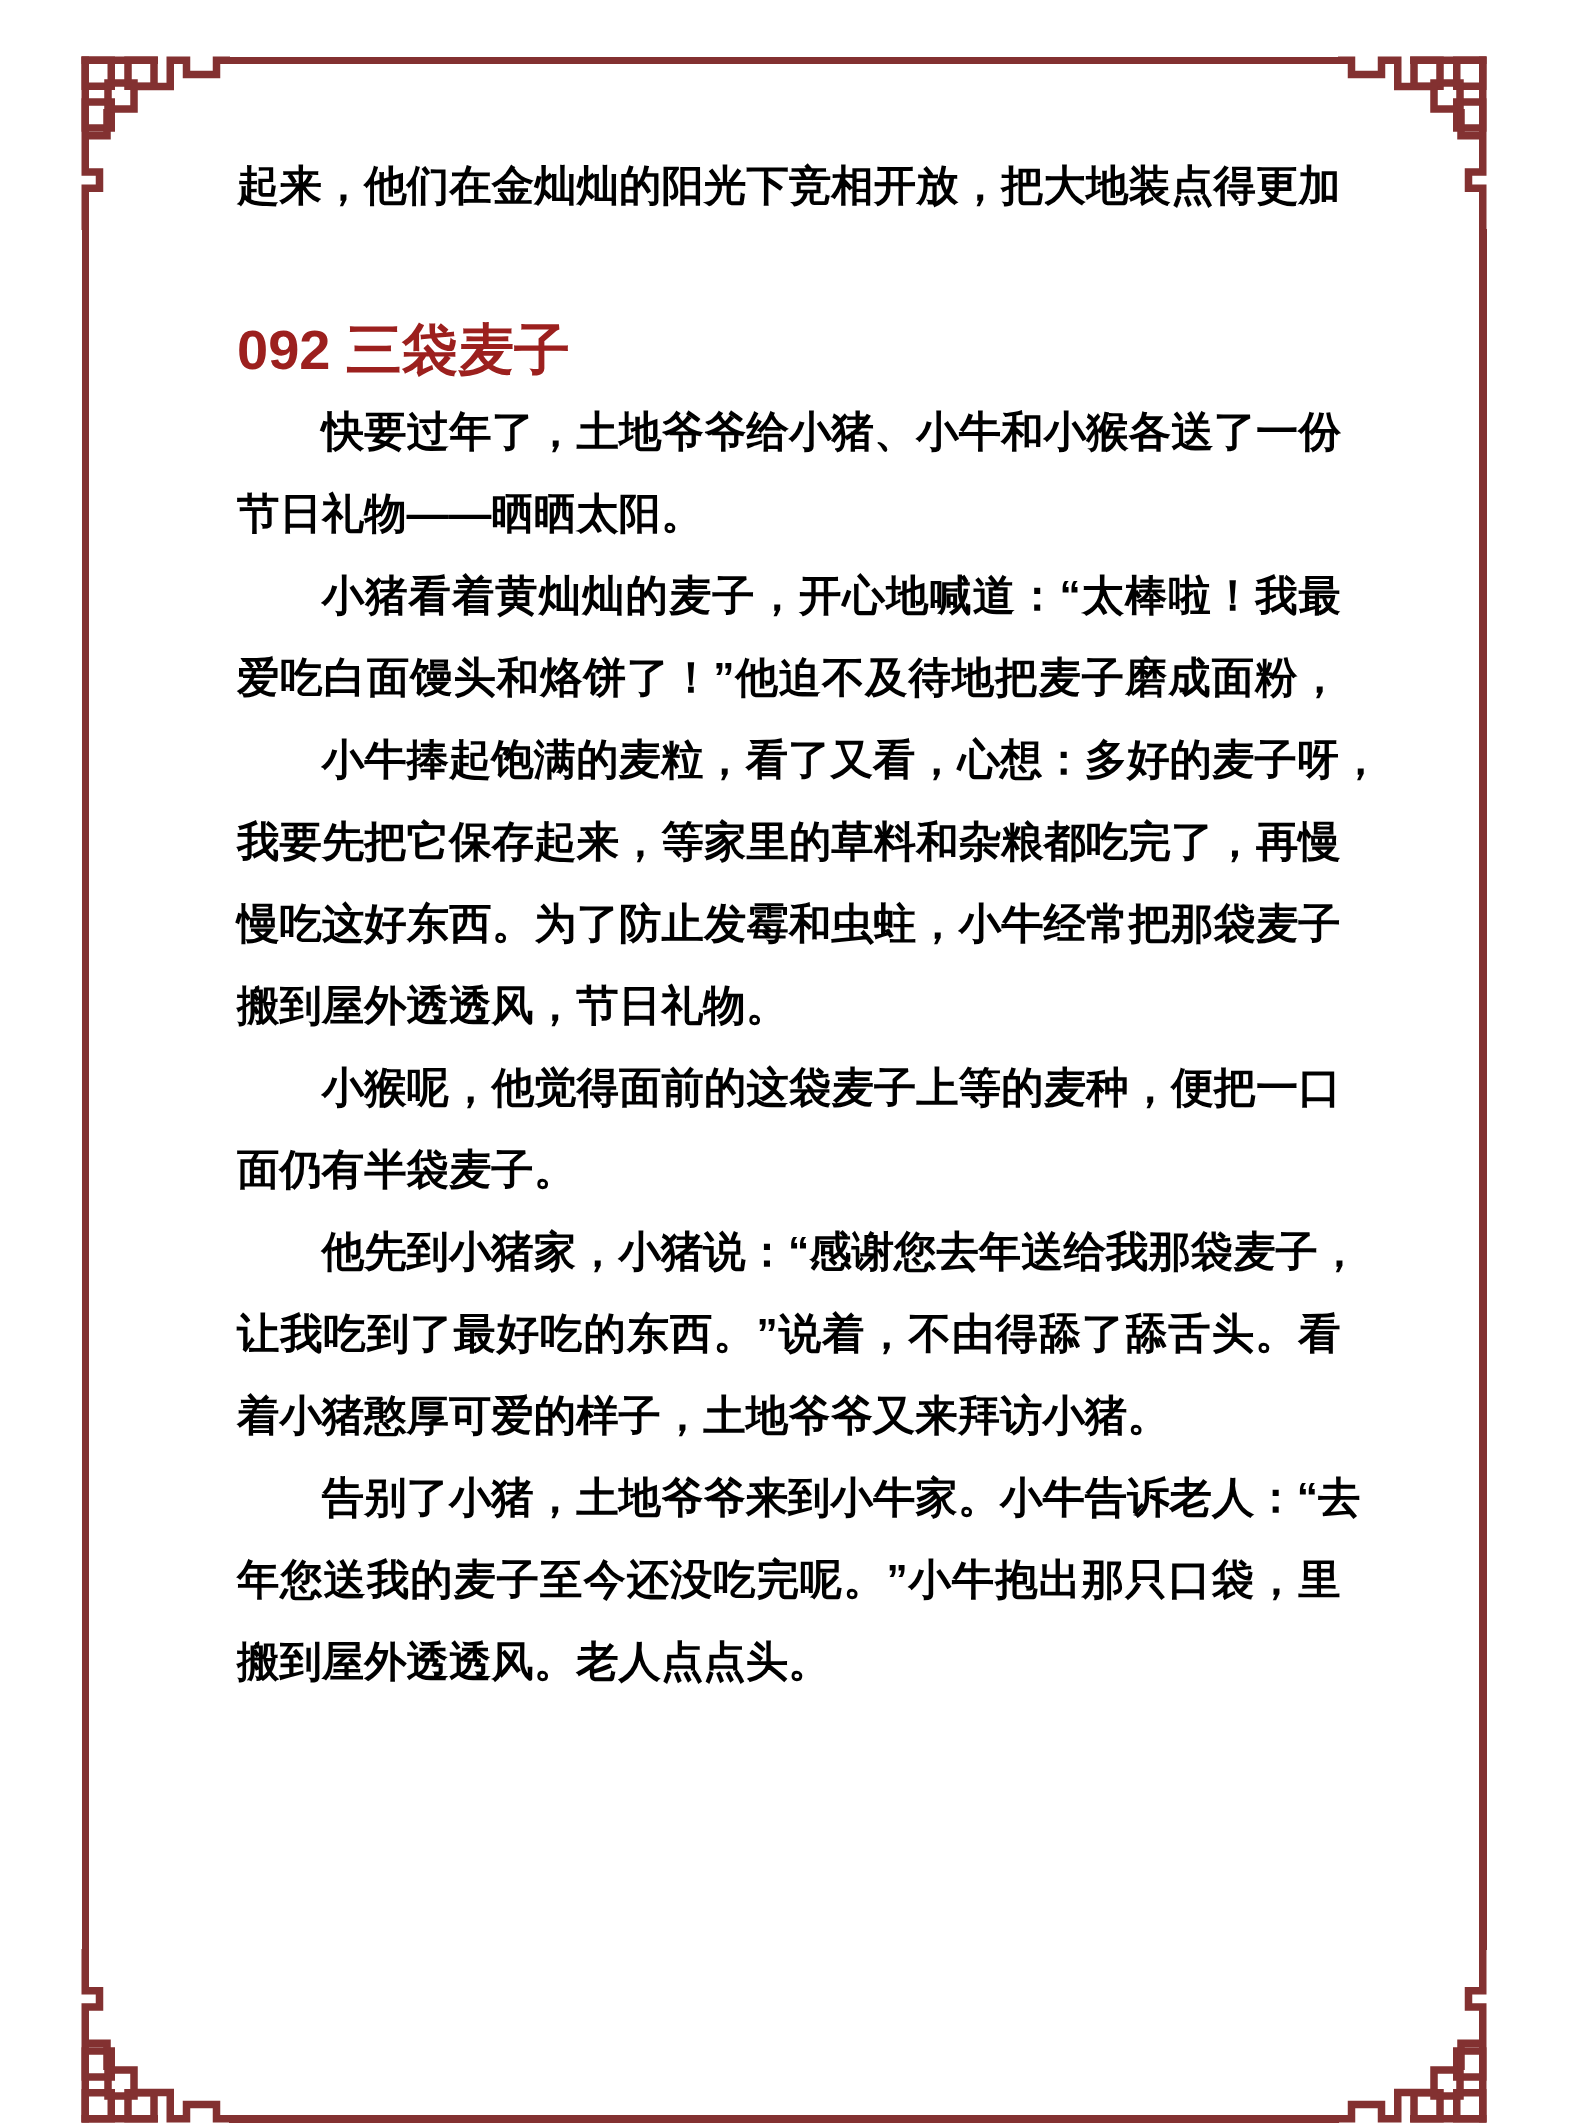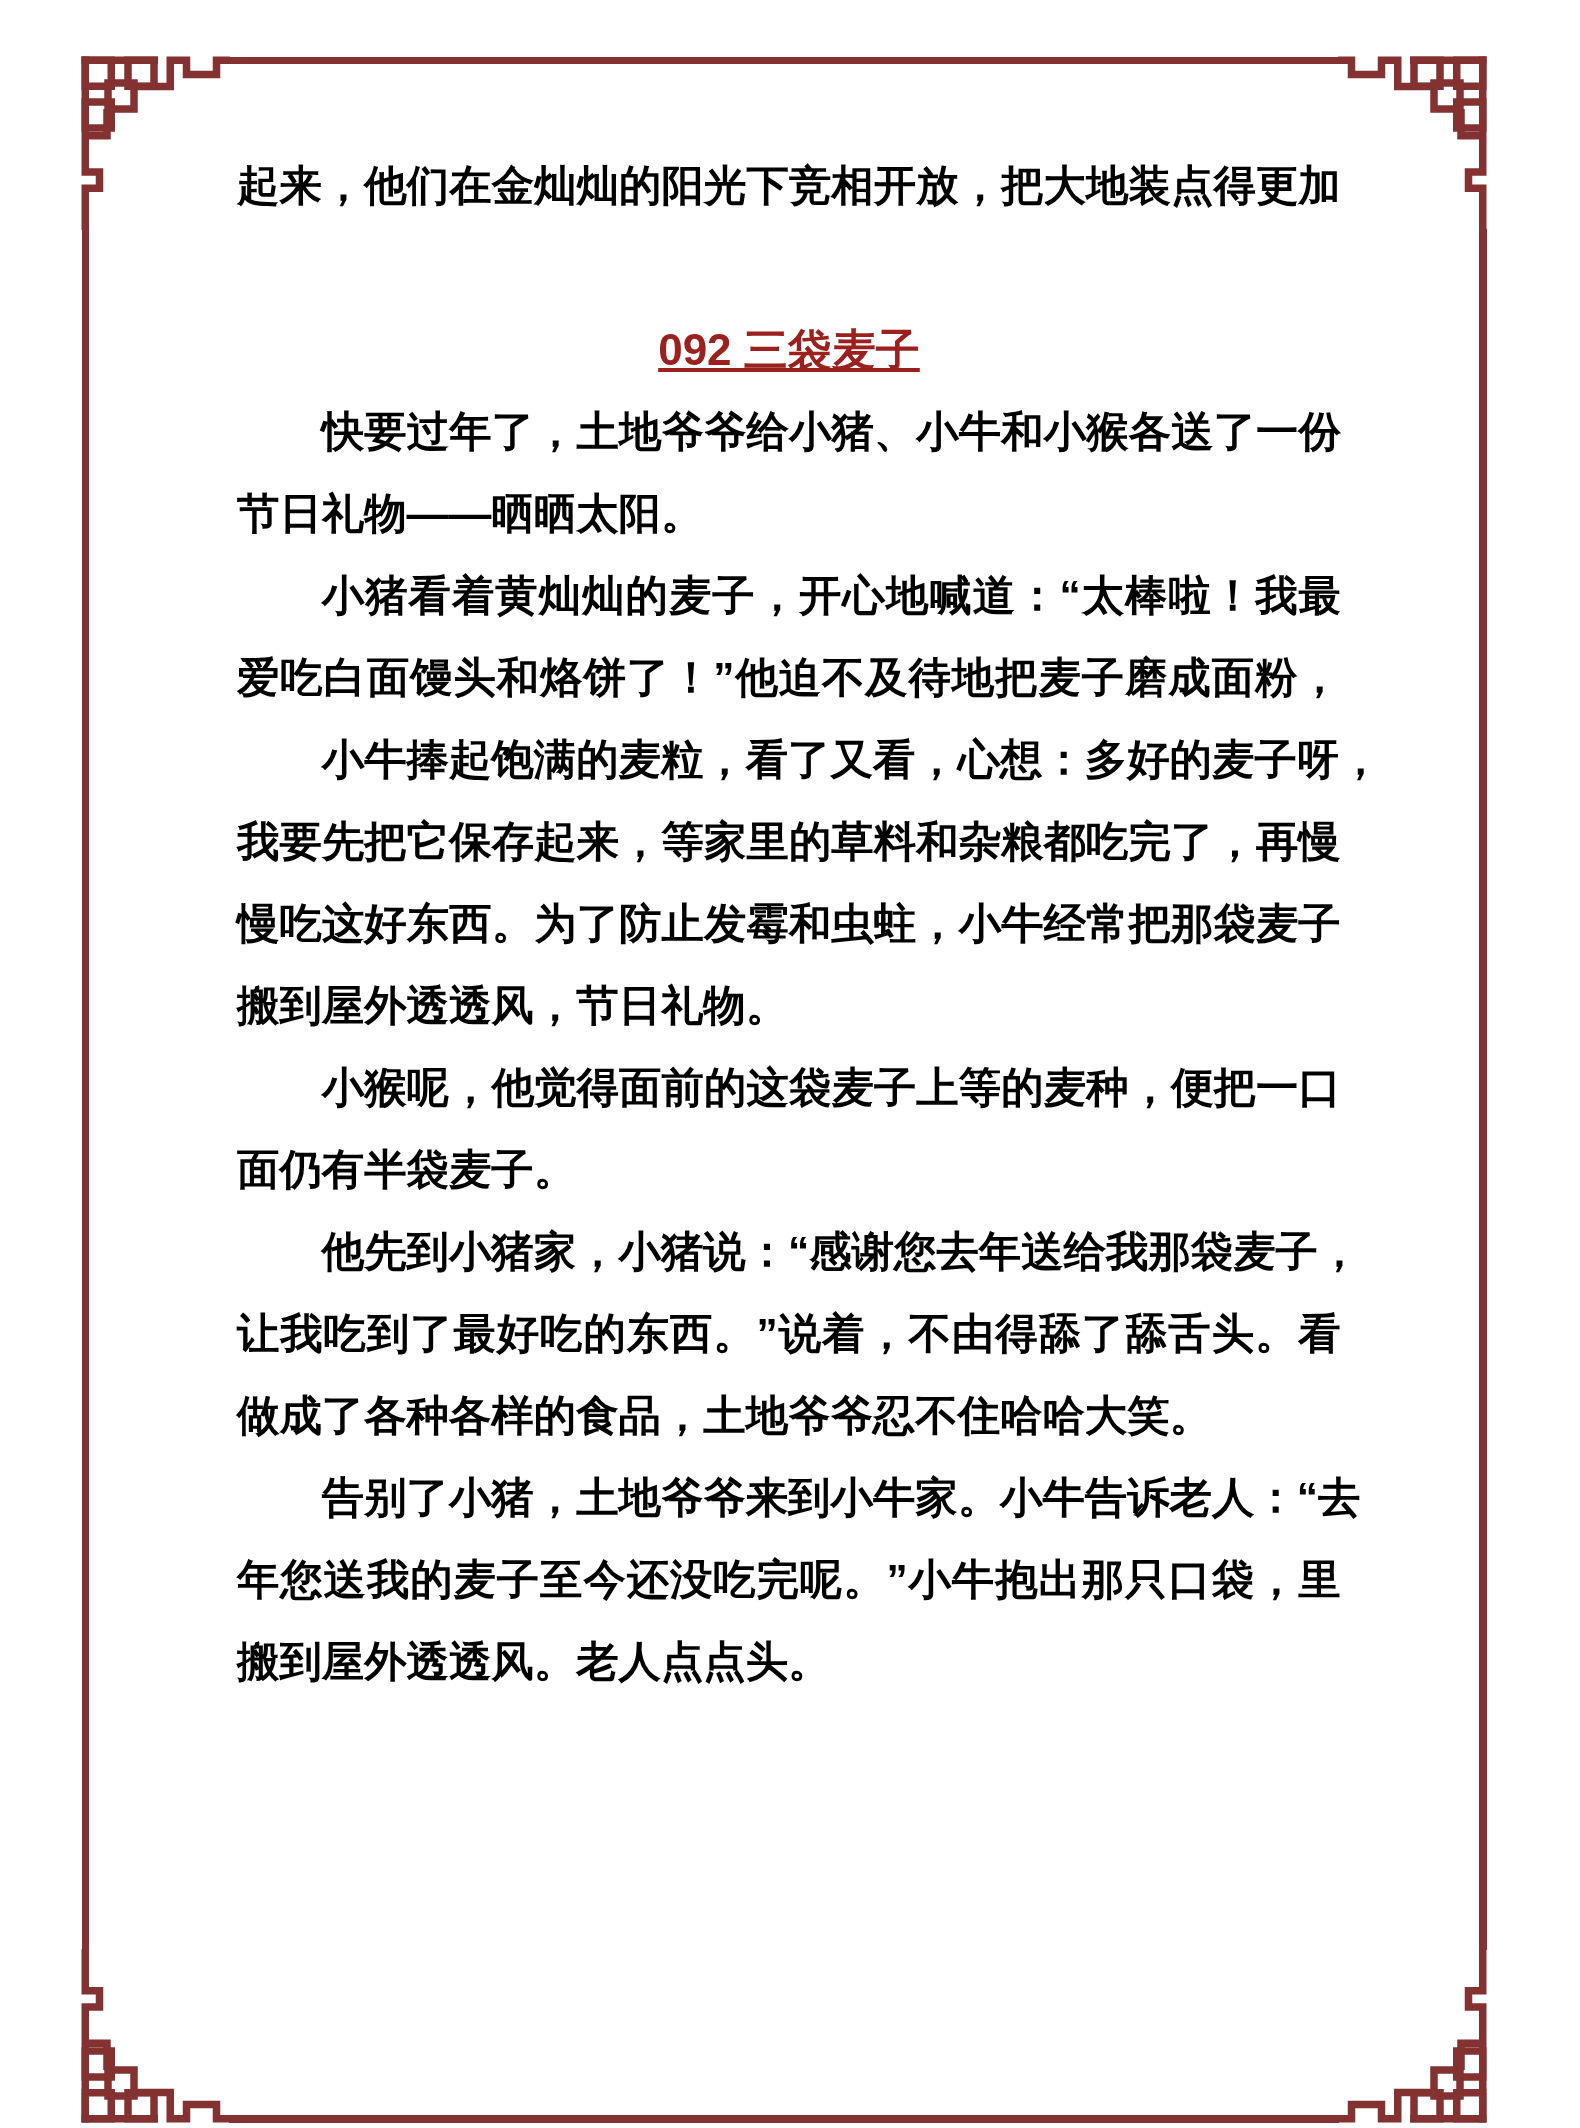--- a/index.html
+++ b/index.html
@@ -51,24 +51,23 @@
     white-space: nowrap;
     overflow: visible;
   }
   .line.justify {
     display: flex;
     justify-content: space-between;
     align-items: center;
   }
   .line.indent { padding-left: 84.8px; }
   .line.title {
-    text-align: center;
+    text-align: left;
     color: var(--title-color, #9c201e);
-    font-size: 44px;
-    text-decoration: underline;
+    font-size: 56px;
   }
   .line.blank { }
 </style>
 </head>
 <body>
 
 <div id="page">
 
   <div class="corner tl">
     <svg viewBox="0 0 230 230">
@@ -403,21 +402,21 @@
         <span>由</span>
         <span>得</span>
         <span>舔</span>
         <span>了</span>
         <span>舔</span>
         <span>舌</span>
         <span>头</span>
         <span>。</span>
         <span>看</span>
       </div>
-      <div class="line body">做成了各种各样的食品，土地爷爷忍不住哈哈大笑。</div>
+      <div class="line body">着小猪憨厚可爱的样子，土地爷爷又来拜访小猪。</div>
       <div class="line body indent justify">
         <span>告</span>
         <span>别</span>
         <span>了</span>
         <span>小</span>
         <span>猪</span>
         <span>，</span>
         <span>土</span>
         <span>地</span>
         <span>爷</span>

